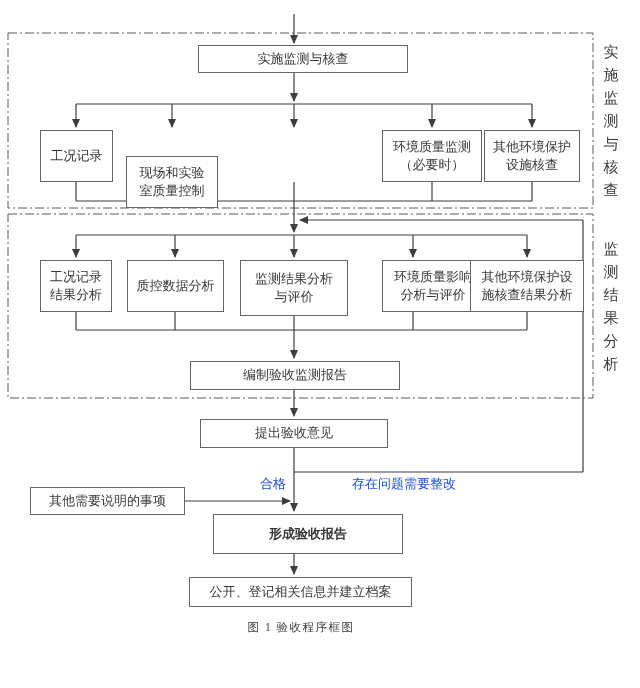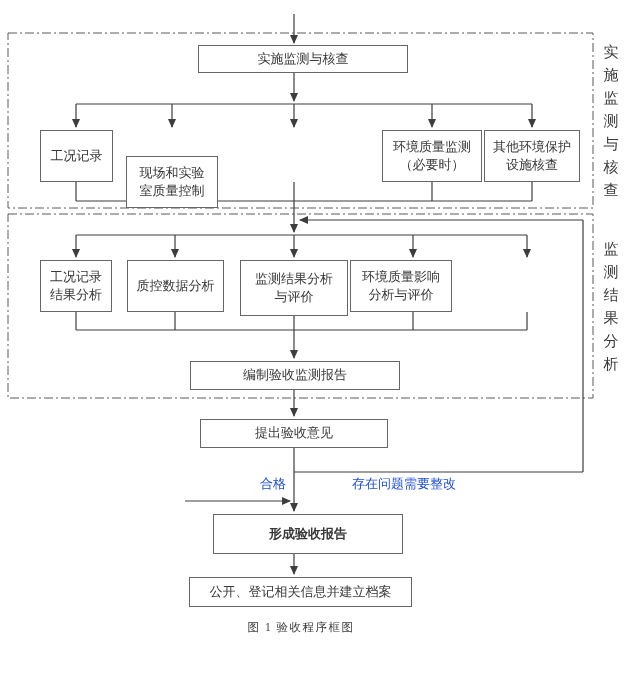--- a/index.html
+++ b/index.html
@@ -106,27 +106,30 @@
   <div class="fbox" style="left:382px;top:130px;width:100px;height:52px;">环境质量监测
 （必要时）</div>
   <div class="fbox" style="left:484px;top:130px;width:96px;height:52px;">其他环境保护
 设施核查</div>
 
   <div class="fbox" style="left:40px;top:260px;width:72px;height:52px;">工况记录
 结果分析</div>
   <div class="fbox" style="left:127px;top:260px;width:97px;height:52px;">质控数据分析</div>
   <div class="fbox" style="left:240px;top:260px;width:108px;height:56px;">监测结果分析
 与评价</div>
-  <div class="fbox" style="left:350px;top:260px;width:102px;height:52px;">环境质量影响
+  <div class="fbox" style="left:382px;top:260px;width:102px;height:52px;">环境质量影响
 分析与评价</div>
+  <div class="fbox" style="left:470px;top:260px;width:114px;height:52px;">其他环境保护设
+施核查结果分析</div>
 
   <div class="fbox" style="left:190px;top:361px;width:210px;height:29px;">编制验收监测报告</div>
 
   <div class="fbox" style="left:200px;top:419px;width:188px;height:29px;">提出验收意见</div>
 
+  <div class="fbox" style="left:30px;top:487px;width:155px;height:28px;">其他需要说明的事项</div>
 
   <div class="fbox" style="left:213px;top:514px;width:190px;height:40px;font-weight:bold;">形成验收报告</div>
 
   <div class="fbox" style="left:189px;top:577px;width:223px;height:30px;">公开、登记相关信息并建立档案</div>
 
   <div class="edge-label" style="left:232px;top:475px;width:54px;text-align:right;">合格</div>
   <div class="edge-label" style="left:352px;top:475px;">存在问题需要整改</div>
 
   <div class="side-label" style="top:40px;">实施监测与核查</div>
   <div class="side-label" style="top:237px;">监测结果分析</div>

